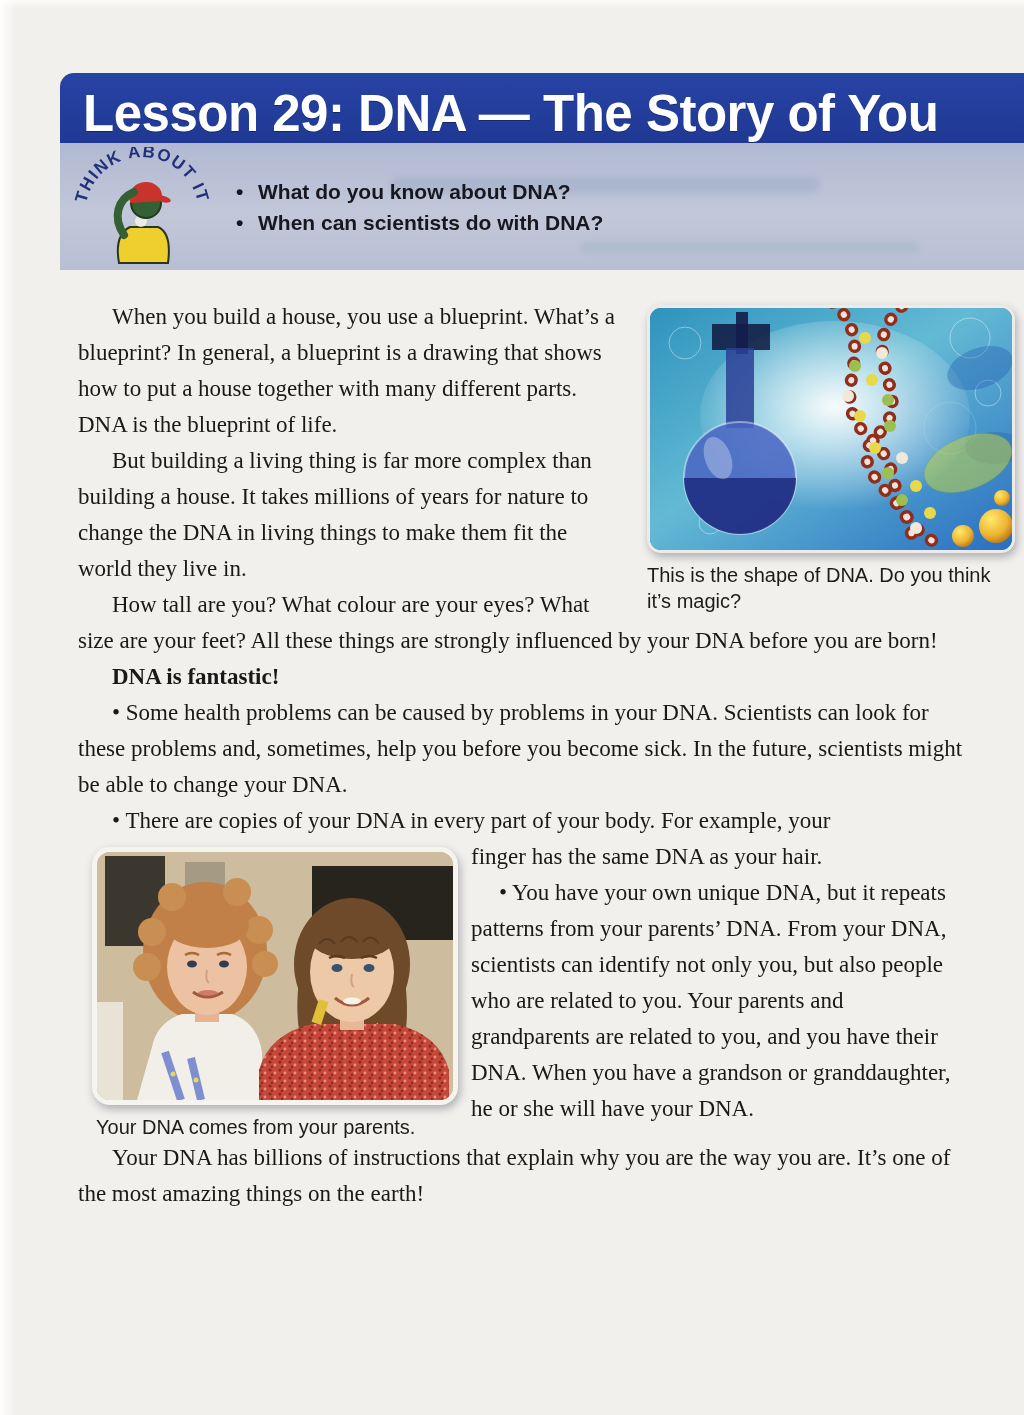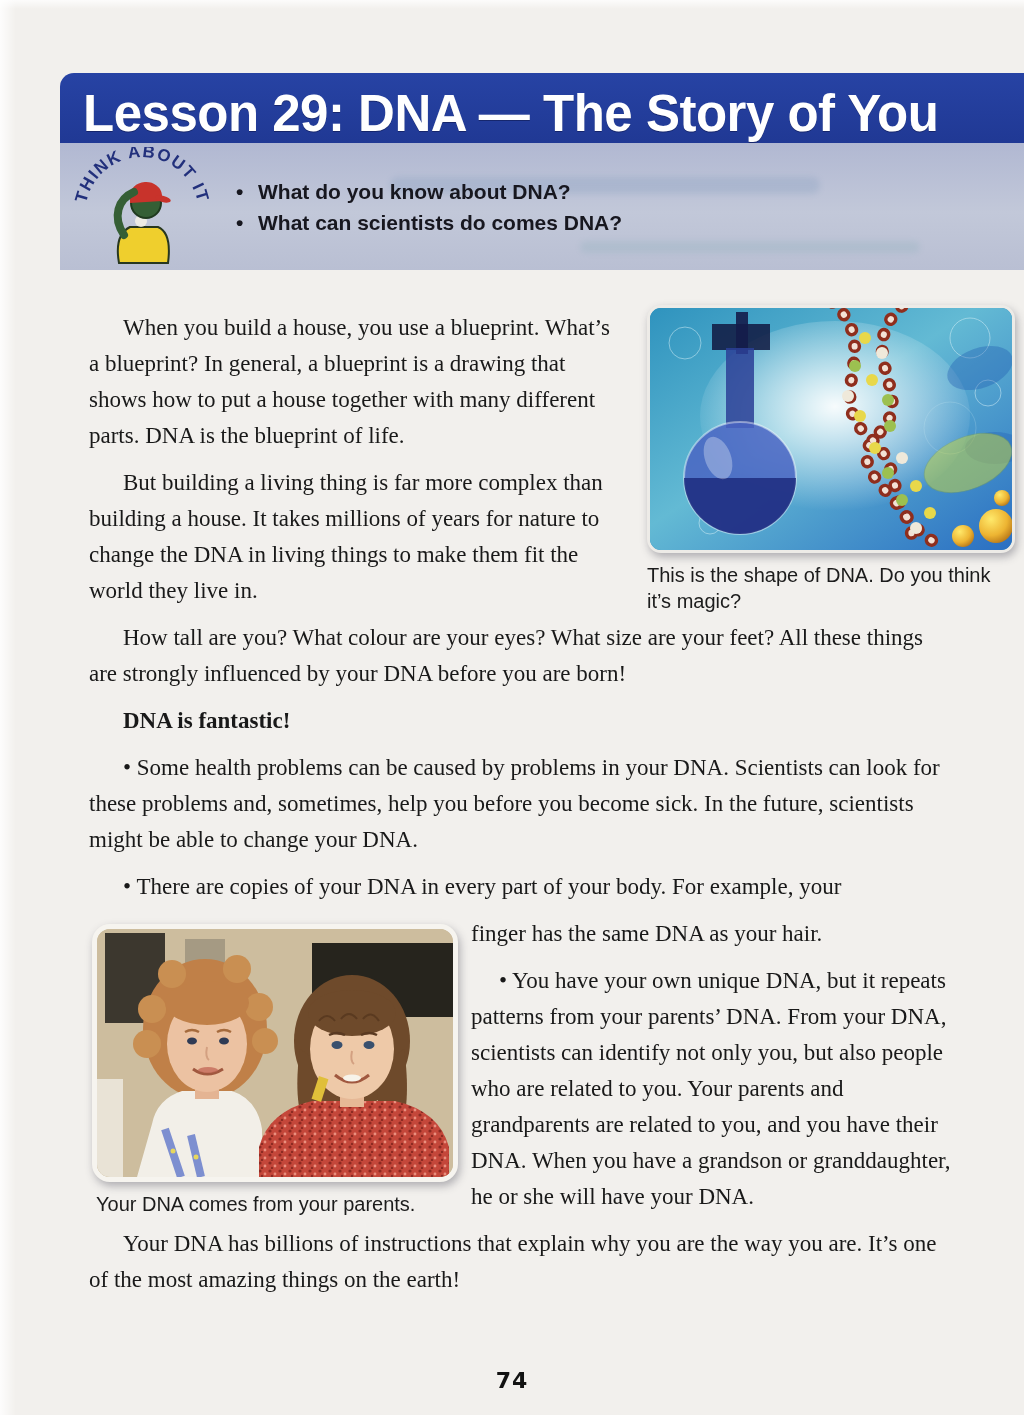--- a/index.html
+++ b/index.html
@@ -39,21 +39,21 @@
   .questions{
     position:absolute;left:176px;top:33px;
     font-family:"Liberation Sans",sans-serif;font-weight:700;
     font-size:21px;line-height:31px;color:#17171f;
   }
   .q-row{display:flex;}
   .q-bullet{width:22px;flex:0 0 22px;}
 
   
   .content{position:absolute;left:78px;top:299px;width:885px;}
-  .content p{margin:11px;font-size:23px;line-height:36px;}
+  .content p{margin:0;font-size:23px;line-height:36px;}
   .indent{text-indent:34px;}
   .indent-sm{text-indent:28px;}
   .bold-head{font-weight:700;}
   .clear{clear:left;}
 
   figure{margin:0;}
   figure.dna{float:right;width:368px;margin:6px -52px 4px 26px;}
   .dna-img{
     display:block;width:362px;height:242px;
     border:3px solid #edebe7;border-radius:14px;
@@ -117,21 +117,21 @@
       </svg>
     </div>
 
     <div class="questions">
       <div class="q-row">
         <span class="q-bullet">•</span>
         <span>What do you know about DNA?</span>
       </div>
       <div class="q-row">
         <span class="q-bullet">•</span>
-        <span>What can scientists do comes DNA?</span>
+        <span>When can scientists do with DNA?</span>
       </div>
     </div>
   </div>
 
   <div class="content">
 
     <figure class="dna">
       <svg class="dna-img" viewBox="0 0 362 242" preserveAspectRatio="none">
         <defs>
           <linearGradient id="dnabg" x1="0" y1="0" x2="1" y2="1">
@@ -269,15 +269,14 @@
         </g>
       </svg>
       <figcaption class="family-cap">Your DNA comes from your parents.</figcaption>
     </figure>
 
     <p>finger has the same DNA as your hair.</p>
     <p class="indent-sm">• You have your own unique DNA, but it repeats patterns from your parents’ DNA. From your DNA, scientists can identify not only you, but also people who are related to you. Your parents and grandparents are related to you, and you have their DNA. When you have a grandson or granddaughter, he or she will have your DNA.</p>
     <p class="indent clear">Your DNA has billions of instructions that explain why you are the way you are. It’s one of the most amazing things on the earth!</p>
   </div>
 
-  <div class="page-number">74</div>
 
 </div>
 
 </body></html>

